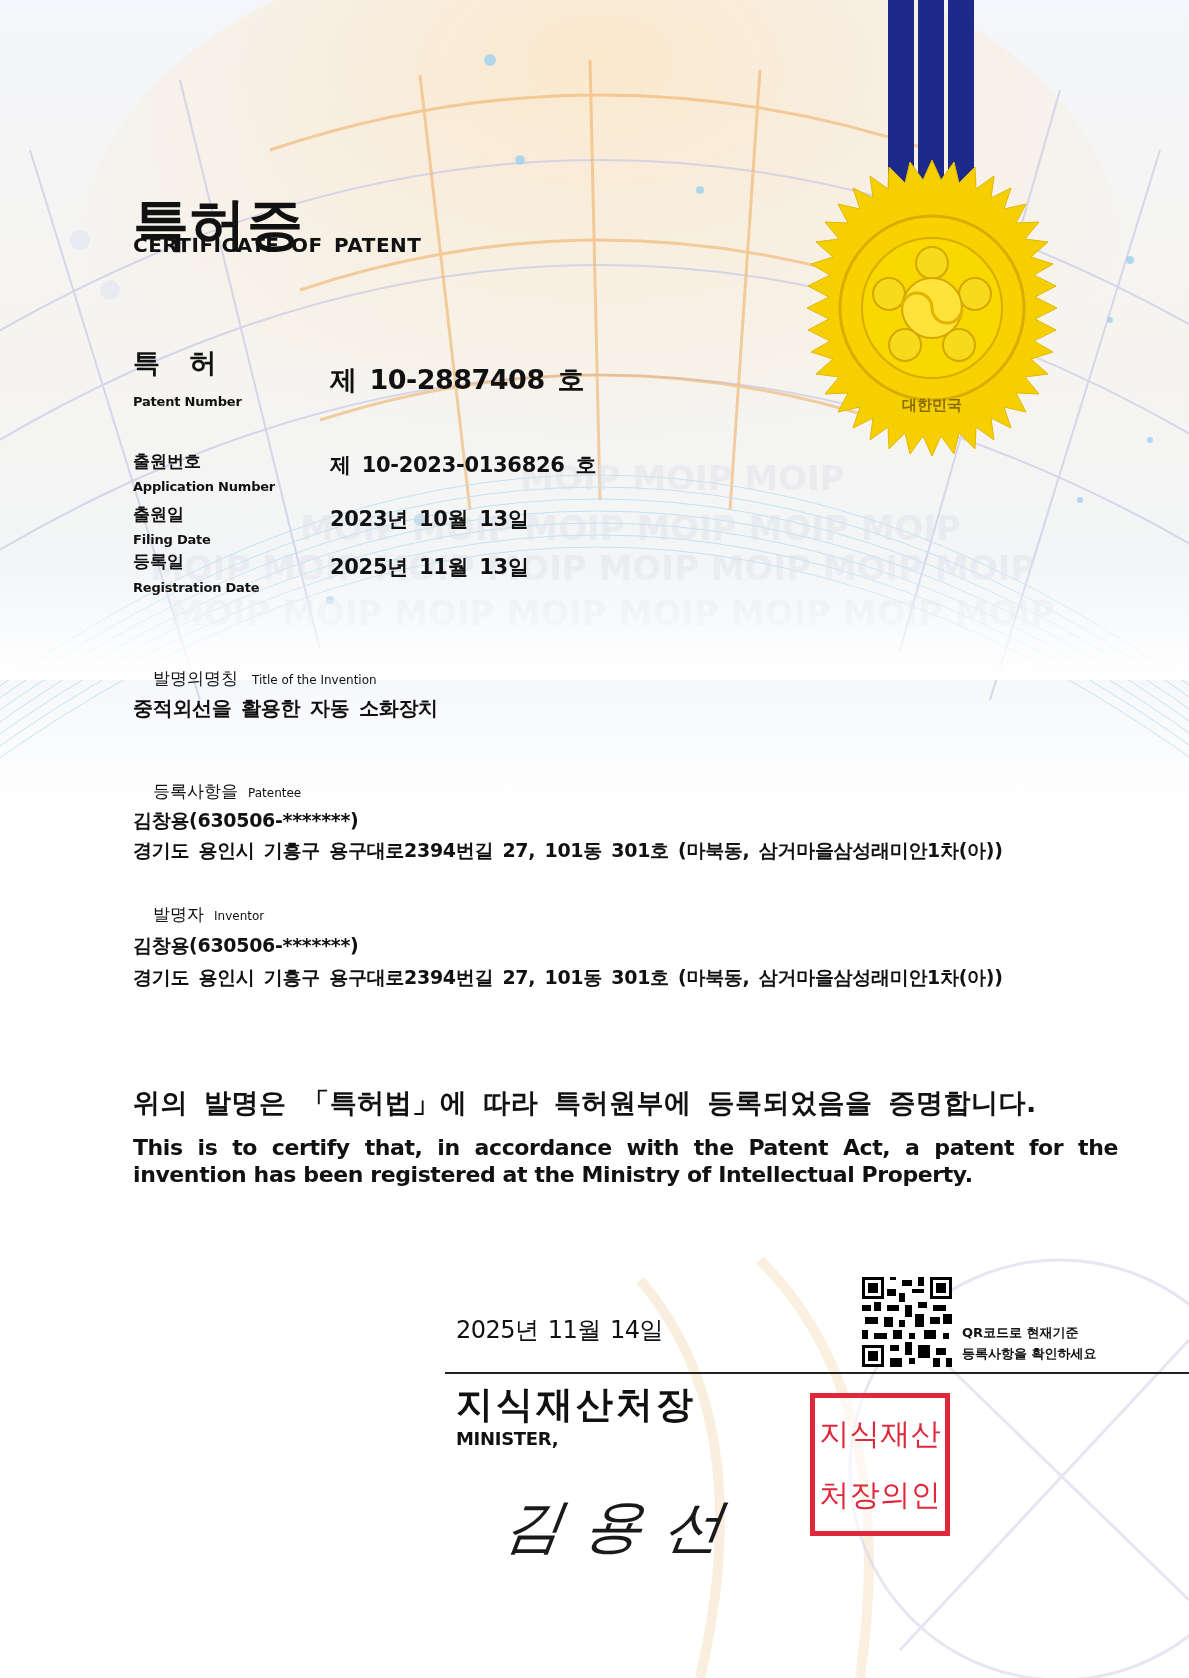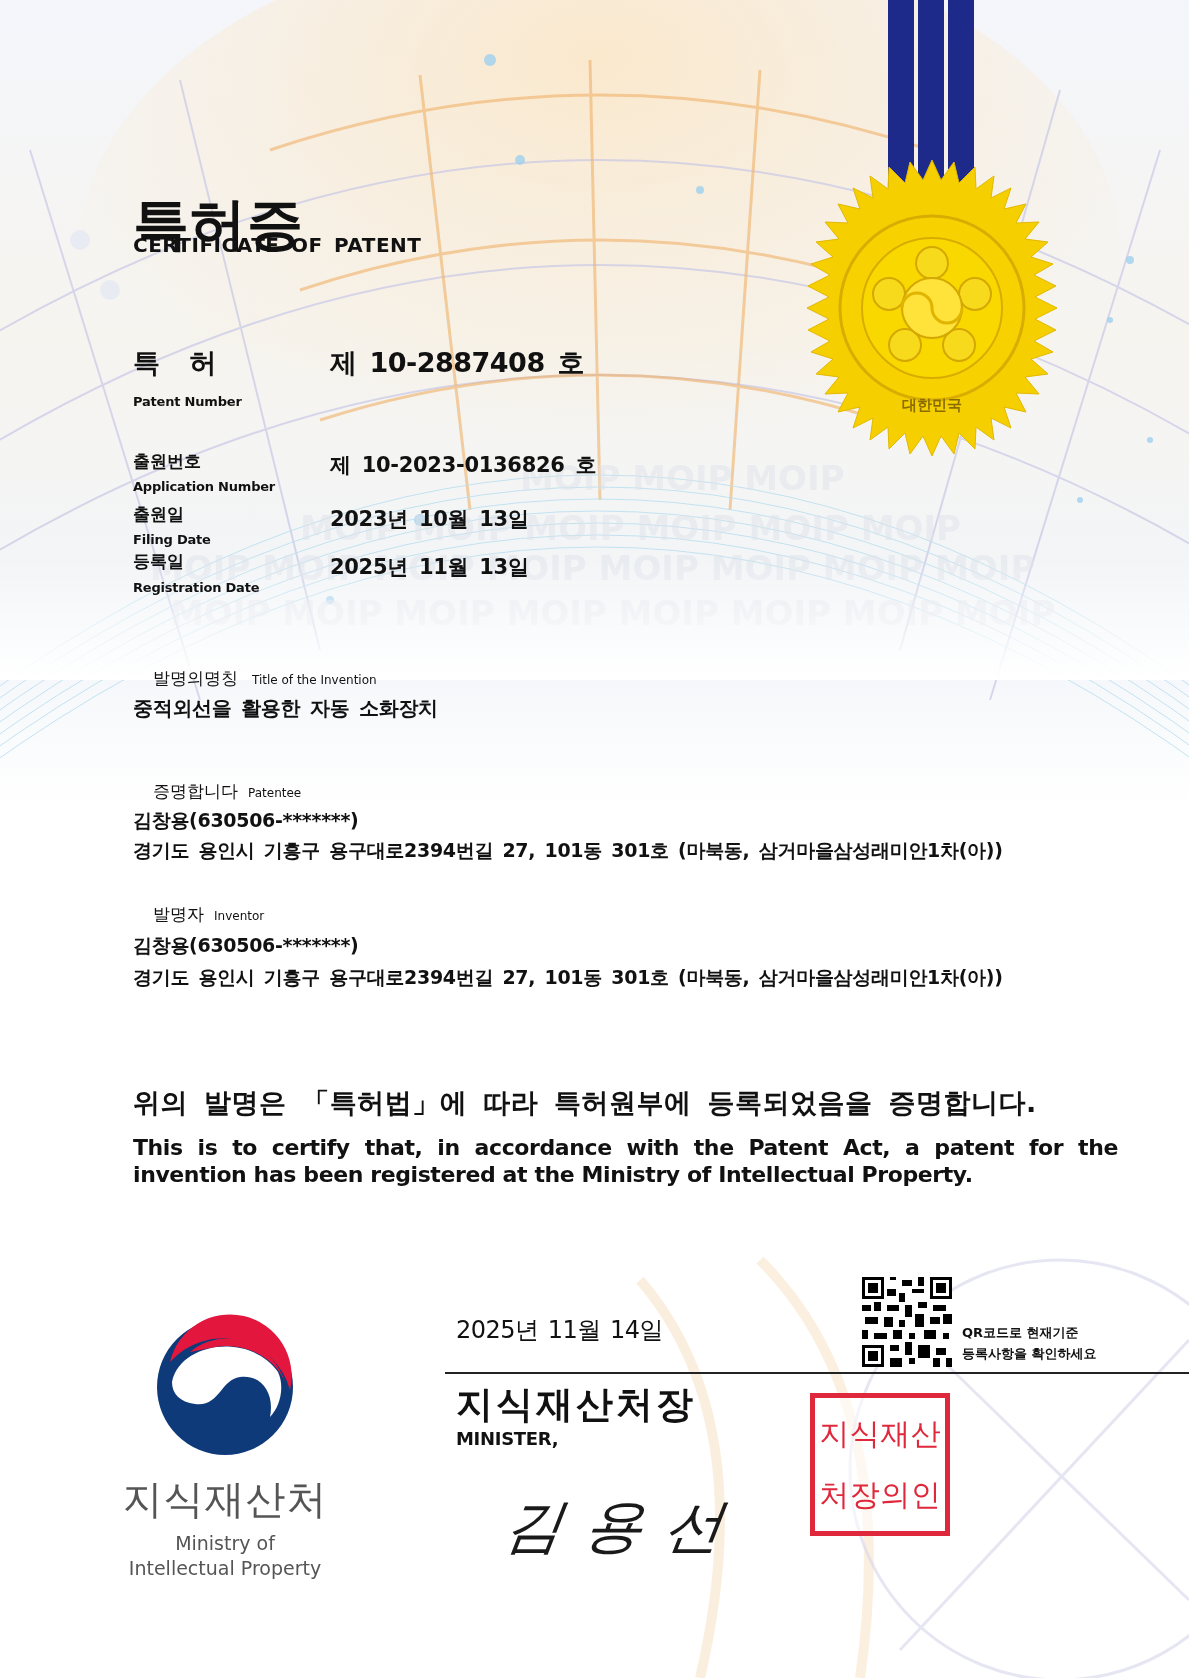--- a/index.html
+++ b/index.html
@@ -13,21 +13,21 @@
   .bg-svg { position:absolute; left:0; top:0; width:1189px; height:1678px; }
 
   .abs { position:absolute; white-space:nowrap; }
 
   .title-ko { left:133px; top:168px; font-size:56px; font-weight:bold; letter-spacing:1px; line-height:64px;margin-top:24px; }
   .title-en { left:133px; top:233px; font-size:20px; font-weight:bold; letter-spacing:0.5px; word-spacing:4px; }
 
   .lbl-ko-lg { font-size:27px; font-weight:bold; letter-spacing:10px; }
   .lbl-ko { font-size:17px; font-weight:bold; }
   .lbl-en { font-size:13px; font-weight:bold; letter-spacing:-0.2px; }
-  .val-lg { font-size:27px; font-weight:bold; word-spacing:4px; letter-spacing:-0.5px; }
+  .val-lg { font-size:27px; font-weight:bold; word-spacing:4px; letter-spacing:-0.5px;margin-top:17px; }
   .val { font-size:21px; font-weight:bold; word-spacing:4px; letter-spacing:-0.3px; }
 
   .sec-ko { font-size:17px; font-weight:normal;margin-left:20px; }
   .sec-en { font-size:12px; font-weight:normal; margin-left:14px; }
   .body-b { font-size:19px; font-weight:bold; letter-spacing:-0.3px; word-spacing:3px; }
 
   .cert-ko { left:133px; top:1085px; font-size:27px; font-weight:bold; letter-spacing:0.5px; word-spacing:6px; }
   .cert-en { left:133px; top:1134px; width:985px; font-size:22px; font-weight:bold; line-height:27px; white-space:normal; text-align:justify; letter-spacing:-0.4px; }
 
   .issue-date { left:456px; top:1314px; font-size:24px; font-weight:normal; letter-spacing:-0.5px; word-spacing:2px; }
@@ -175,45 +175,34 @@
   <div class="abs lbl-ko" style="left:133px; top:550px;">등록일</div>
   <div class="abs lbl-en" style="left:133px; top:580px;">Registration Date</div>
   <div class="abs val" style="left:330px; top:553px;">2025년 11월 13일</div>
 
   <div class="abs" style="left:133px; top:667px;">
     <span class="sec-ko">발명의명칭</span><span class="sec-en">Title of the Invention</span>
   </div>
   <div class="abs body-b" style="left:133px; top:695px; font-size:20px;">중적외선을 활용한 자동 소화장치</div>
 
   <div class="abs" style="left:133px; top:780px;">
-    <span class="sec-ko">증명합니다</span><span class="sec-en" style="margin-left:10px;">Patentee</span>
+    <span class="sec-ko">등록사항을</span><span class="sec-en" style="margin-left:10px;">Patentee</span>
   </div>
   <div class="abs body-b" style="left:133px; top:808px;">김창용(630506-*******)</div>
   <div class="abs body-b" style="left:133px; top:838px;">경기도 용인시 기흥구 용구대로2394번길 27, 101동 301호 (마북동, 삼거마을삼성래미안1차(아))</div>
 
   <div class="abs" style="left:133px; top:903px;">
     <span class="sec-ko">발명자</span><span class="sec-en" style="margin-left:10px;">Inventor</span>
   </div>
   <div class="abs body-b" style="left:133px; top:933px;">김창용(630506-*******)</div>
   <div class="abs body-b" style="left:133px; top:965px;">경기도 용인시 기흥구 용구대로2394번길 27, 101동 301호 (마북동, 삼거마을삼성래미안1차(아))</div>
 
   <div class="abs cert-en">This is to certify that, in accordance with the Patent Act, a patent for the invention has been registered at the Ministry of Intellectual Property.</div>
   <div class="abs cert-ko">위의 발명은 「특허법」에 따라 특허원부에 등록되었음을 증명합니다.</div>
 
-  <div class="logo">
-    <svg class="logo-mark" viewBox="0 0 150 150">
-      <circle cx="75" cy="75" r="68" fill="#0f3a7a"></circle>
-      <path d="M 20 50 A 60 60 0 0 1 140 78 A 70 70 0 0 0 20 50 Z" fill="#e3173e"></path>
-      <path d="M 22 70 C 30 30, 100 20, 128 60 C 135 75, 130 95, 120 105 C 125 80, 110 62, 90 65 C 70 68, 70 95, 45 92 C 30 90, 22 82, 22 70 Z" fill="#ffffff"></path>
-      <path d="M 40 40 C 70 15, 120 25, 135 70 C 125 45, 95 30, 65 35 Z" fill="#e3173e"></path>
-    </svg>
-    <div class="logo-ko">지식재산처</div>
-    <div class="logo-en1">Ministry of</div>
-    <div class="logo-en2">Intellectual Property</div>
-  </div>
 
   <div class="abs issue-date">2025년 11월 14일</div>
 
   <svg class="qr" viewBox="0 0 29 29" shape-rendering="crispEdges">
     <rect width="29" height="29" fill="#fff"></rect>
     <g fill="#000">
       <rect x="0" y="0" width="7" height="7"></rect>
         <rect x="1" y="1" width="5" height="5" fill="#fff"></rect>
         <rect x="2" y="2" width="3" height="3"></rect>
       <rect x="22" y="0" width="7" height="7"></rect>

